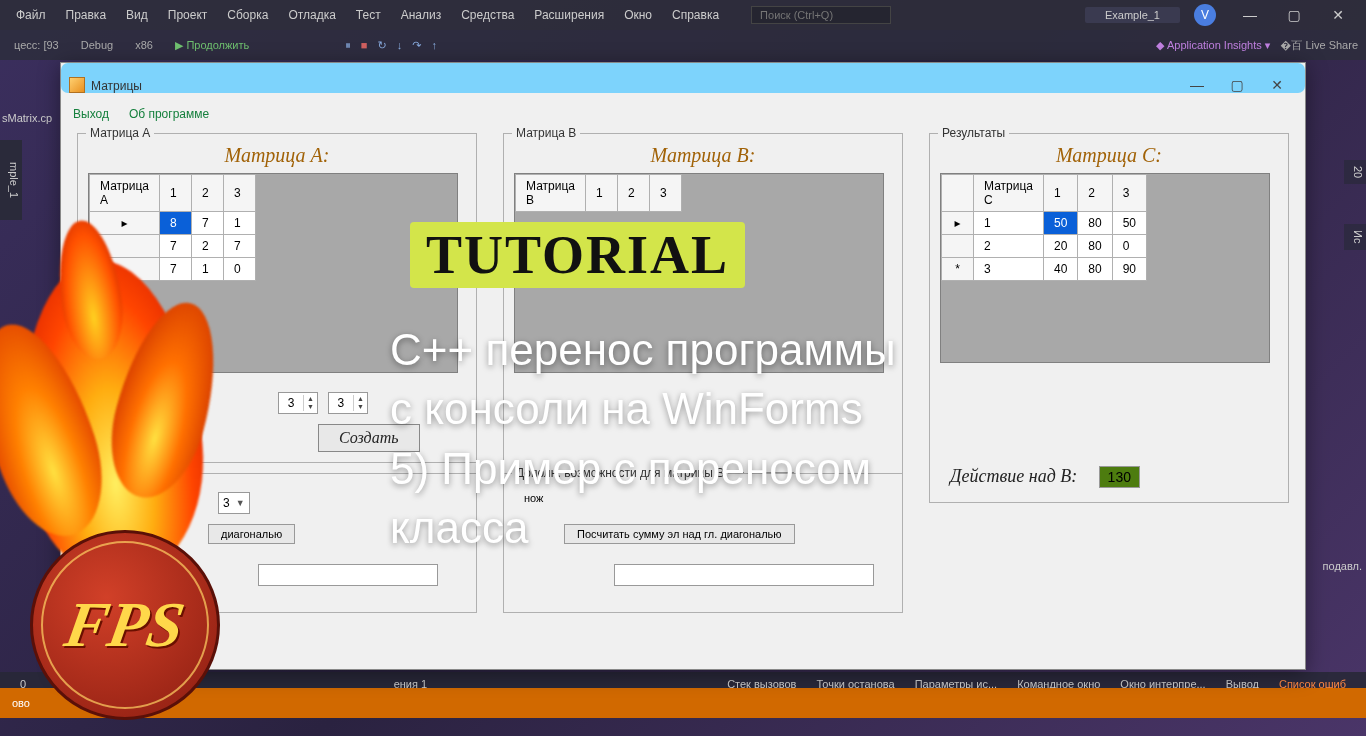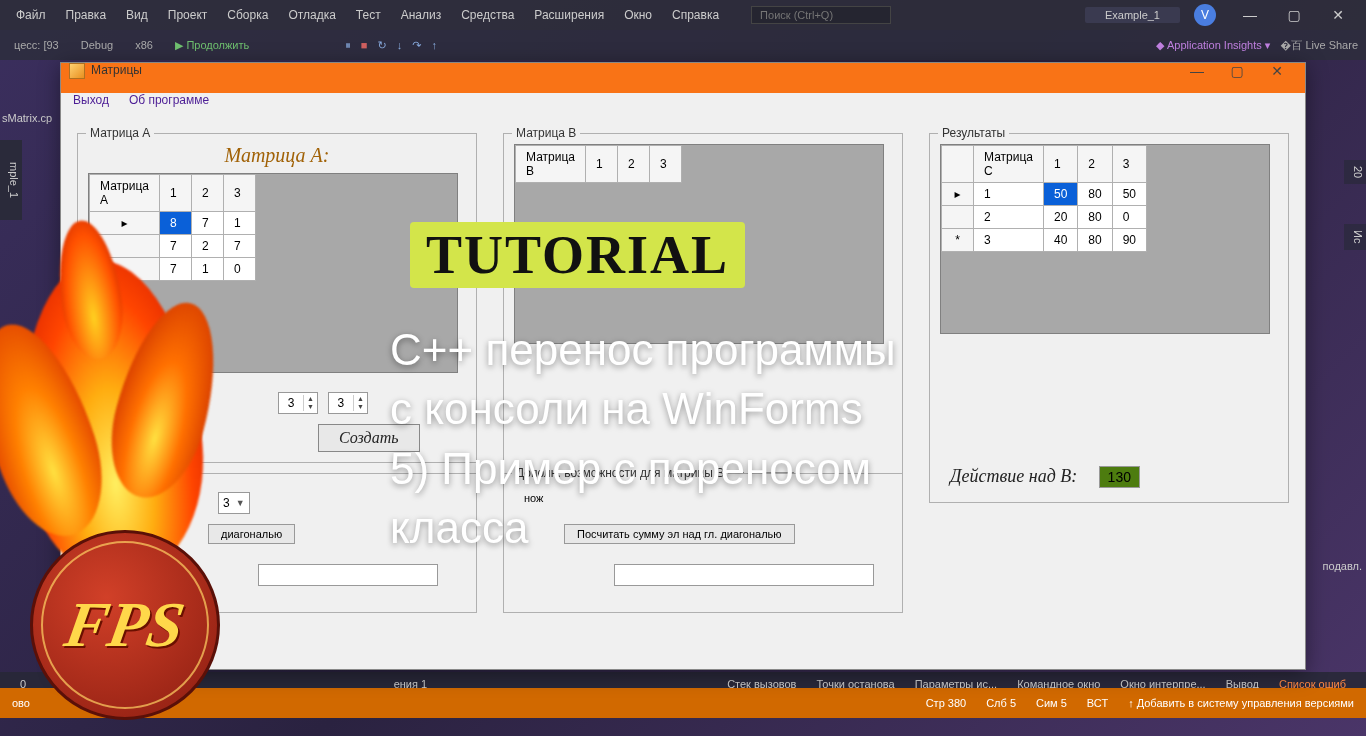--- a/index.html
+++ b/index.html
@@ -29,25 +29,25 @@
 
 
 .vs-bottom-tabs { position: absolute; bottom: 40px; left: 0; right: 0; height: 24px; background: rgba(40,40,55,0.9); display: flex; align-items: center; padding: 0 20px 0 200px; gap: 20px; color: #ccc; font-size: 11px; z-index: 1; }
 .vs-bottom-tabs .tab { cursor: pointer; }
 .vs-bottom-tabs .tab.err { color: #ff8844; }
 .vs-status { position: absolute; bottom: 18px; left: 0; right: 0; height: 30px; background: #d16900; display: flex; align-items: center; padding: 0 12px; gap: 30px; color: #fff; font-size: 11px; z-index: 1; }
 .vs-status .right { margin-left: auto; display: flex; gap: 20px; }
 
 
 .winform { position: absolute; left: 60px; top: 62px; width: 1246px; height: 608px; background: #f0f0f0; border: 1px solid #888; box-shadow: 0 4px 20px rgba(0,0,0,0.4); z-index: 2; }
-.wf-titlebar { height: 30px; background: #f97316; display: flex; align-items: flex-start; padding: 0 8px; font-size: 12px; color: #333; }
+.wf-titlebar { height: 30px; background: #7dd3fc; display: flex; align-items: flex-end; padding: 0 8px; font-size: 12px; color: #333; border-radius: 7px; }
 .wf-icon { width: 16px; height: 16px; background: linear-gradient(135deg,#ffd070,#e89020); margin-right: 6px; border: 1px solid #b07020; }
 .wf-title-spacer { flex: 1; }
 .wf-win-btn { width: 40px; text-align: center; font-size: 14px; color: #444; }
-.wf-menu { height: 28px; background: #f0f0f0; display: flex; align-items: flex-start; padding: 0 12px; gap: 20px; font-size: 12px; color: #4c1d95; }
+.wf-menu { height: 28px; background: #f0f0f0; display: flex; align-items: flex-end; padding: 0 12px; gap: 20px; font-size: 12px; color: #15803d; }
 .wf-menu-item { cursor: pointer; }
 
 .wf-body { position: relative; flex: 1; height: calc(100% - 58px); }
 
 
 .gbox { position: absolute; border: 1px solid #b0b0b0; background: #f0f0f0; font-size: 12px; }
 .gbox-title { position: absolute; top: -8px; left: 8px; background: #f0f0f0; padding: 0 4px; color: #333; }
 .gbox-inner { padding: 10px; }
 
 .matrix-label { font-family: "Times New Roman", serif; font-style: italic; font-size: 20px; text-align: center; color: #a16207; margin-bottom: 6px; }
@@ -155,27 +155,20 @@
   <span class="tab">Точки останова</span>
   <span class="tab">Параметры ис...</span>
   <span class="tab">Командное окно</span>
   <span class="tab">Окно интерпре...</span>
   <span class="tab">Вывод</span>
   <span class="tab err">Список ошиб</span>
 </div>
 
 <div class="vs-status">
   <span>ово</span>
-  <div class="right">
-    <span>Стр 380</span>
-    <span>Слб 5</span>
-    <span>Сим 5</span>
-    <span>ВСТ</span>
-    <span>↑ Добавить в систему управления версиями</span>
-  </div>
 </div>
 
 <div class="winform">
   <div class="wf-titlebar">
     <div class="wf-icon"></div>
     <span>Матрицы</span>
     <div class="wf-title-spacer"></div>
     <div class="wf-win-btn">—</div>
     <div class="wf-win-btn">▢</div>
     <div class="wf-win-btn">✕</div>
@@ -247,20 +240,21 @@
           <span>3</span>
           <span class="arrow">▼</span>
         </div>
       <div style="position:absolute;left:130px;top:50px;border:1px solid #999;padding:3px 12px;font-size:11px;background:#e8e8e8" class="wf-btn-sm">диагональю</div>
       <div class="textfield" style="position:absolute;left:180px;top:90px"></div>
     </div>
 
     <div class="gbox" style="left:442px;top:12px;width:400px;height:410px">
       <div class="gbox-title">Матрица B</div>
       <div class="gbox-inner">
+        <div class="matrix-label">Матрица B:</div>
         <div class="dgv">
           <table class="dgv-table">
             <tbody>
                 <tr>
                   <th class="rowhead">Матрица B</th>
                   <th>1</th>
                   <th>2</th>
                   <th>3</th>
                 </tr>
           </tbody>
@@ -289,20 +283,21 @@
     <div class="gbox" style="left:442px;top:352px;width:400px;height:140px">
       <div class="gbox-title">Дополн. возможности для матрицы B</div>
       <div style="position:absolute;left:20px;top:18px;font-size:11px">нож</div>
       <div style="position:absolute;left:60px;top:50px;border:1px solid #999;padding:3px 12px;font-size:11px;background:#e8e8e8">Посчитать сумму эл над гл. диагональю</div>
       <div class="textfield" style="position:absolute;left:110px;top:90px;width:260px"></div>
     </div>
 
     <div class="gbox" style="left:868px;top:12px;width:360px;height:370px">
       <div class="gbox-title">Результаты</div>
       <div class="gbox-inner">
+        <div class="matrix-label">Матрица C:</div>
         <div class="dgv" style="width:330px;height:190px">
           <table class="dgv-table">
             <tbody>
                 <tr>
                   <th class="rowmark"></th>
                   <th class="rowhead">Матрица C</th>
                   <th>1</th>
                   <th>2</th>
                   <th>3</th>
                 </tr>

